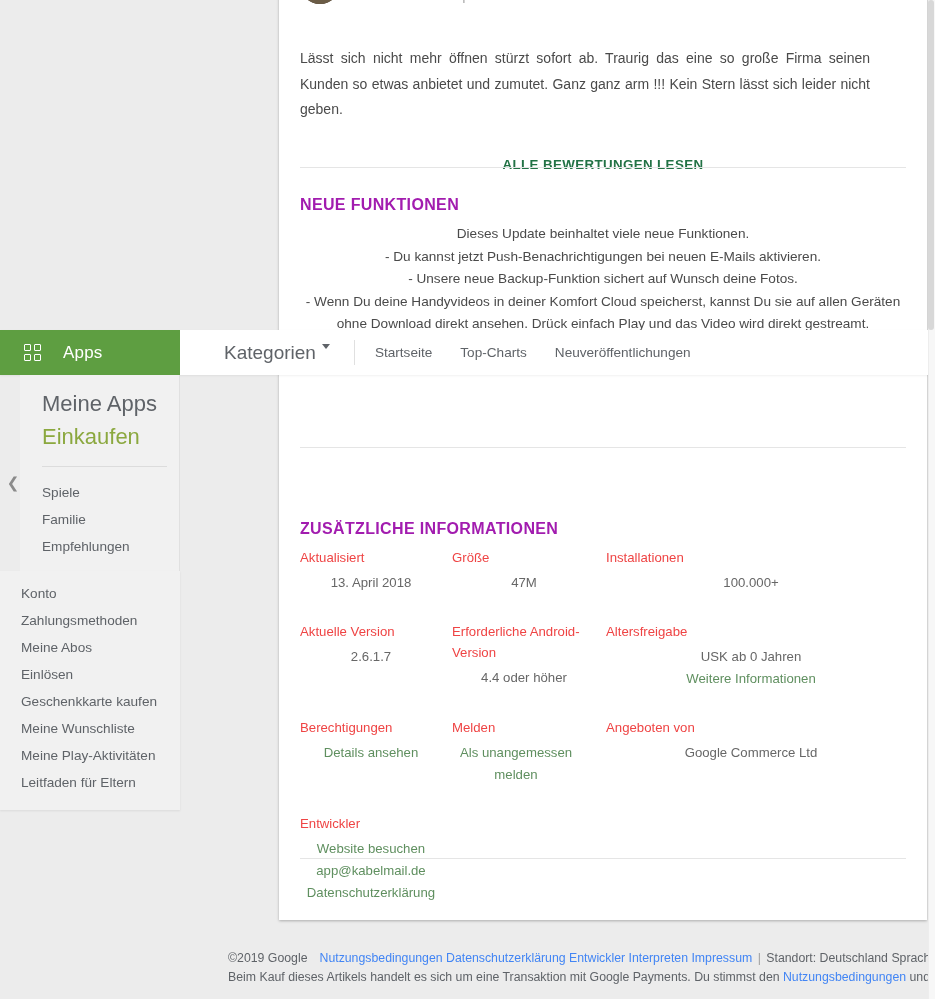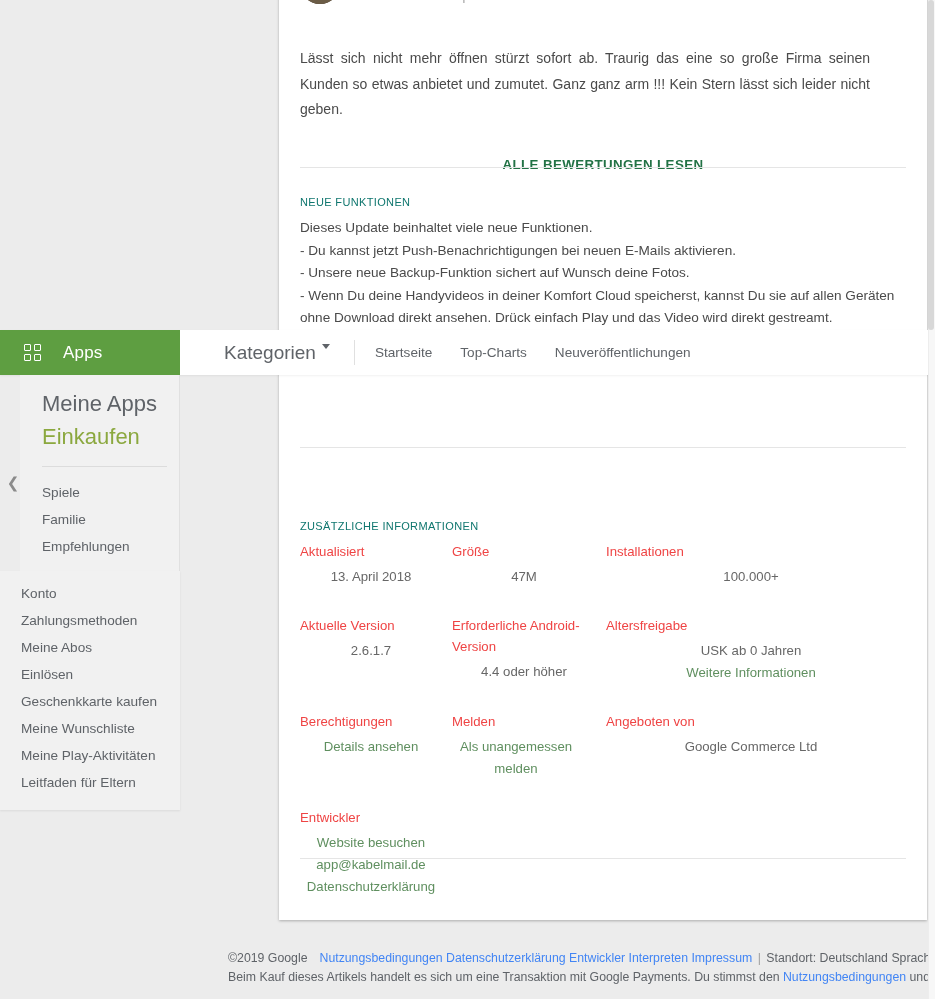--- a/index.html
+++ b/index.html
@@ -124,34 +124,34 @@
   }
 
   
   .section {
     position: absolute;
     left: 21px;
     width: 606px;
   }
 
   .sec-title {
-    font-size: 11px;
-    font-weight: normal;
+    font-size: 16px;
+    font-weight: bold;
     letter-spacing: .35px;
-    color: #0f766e;
+    color: #a21caf;
     text-transform: uppercase;
     margin-bottom: 9px;
   }
 
   .whatsnew-body {
     font-size: 13.6px;
     line-height: 22.6px;
     color: #4a4a4a;
   }
-  .whatsnew-body .ln { display: block; }
+  .whatsnew-body .ln { display: block; text-align: center; }
 
   
   .info-grid {
     display: grid;
     grid-template-columns: 152px 154px 1fr;
     row-gap: 27px;
     margin-top: 3px;
   }
   .info-cell { padding-right: 10px; }
   .info-label {

